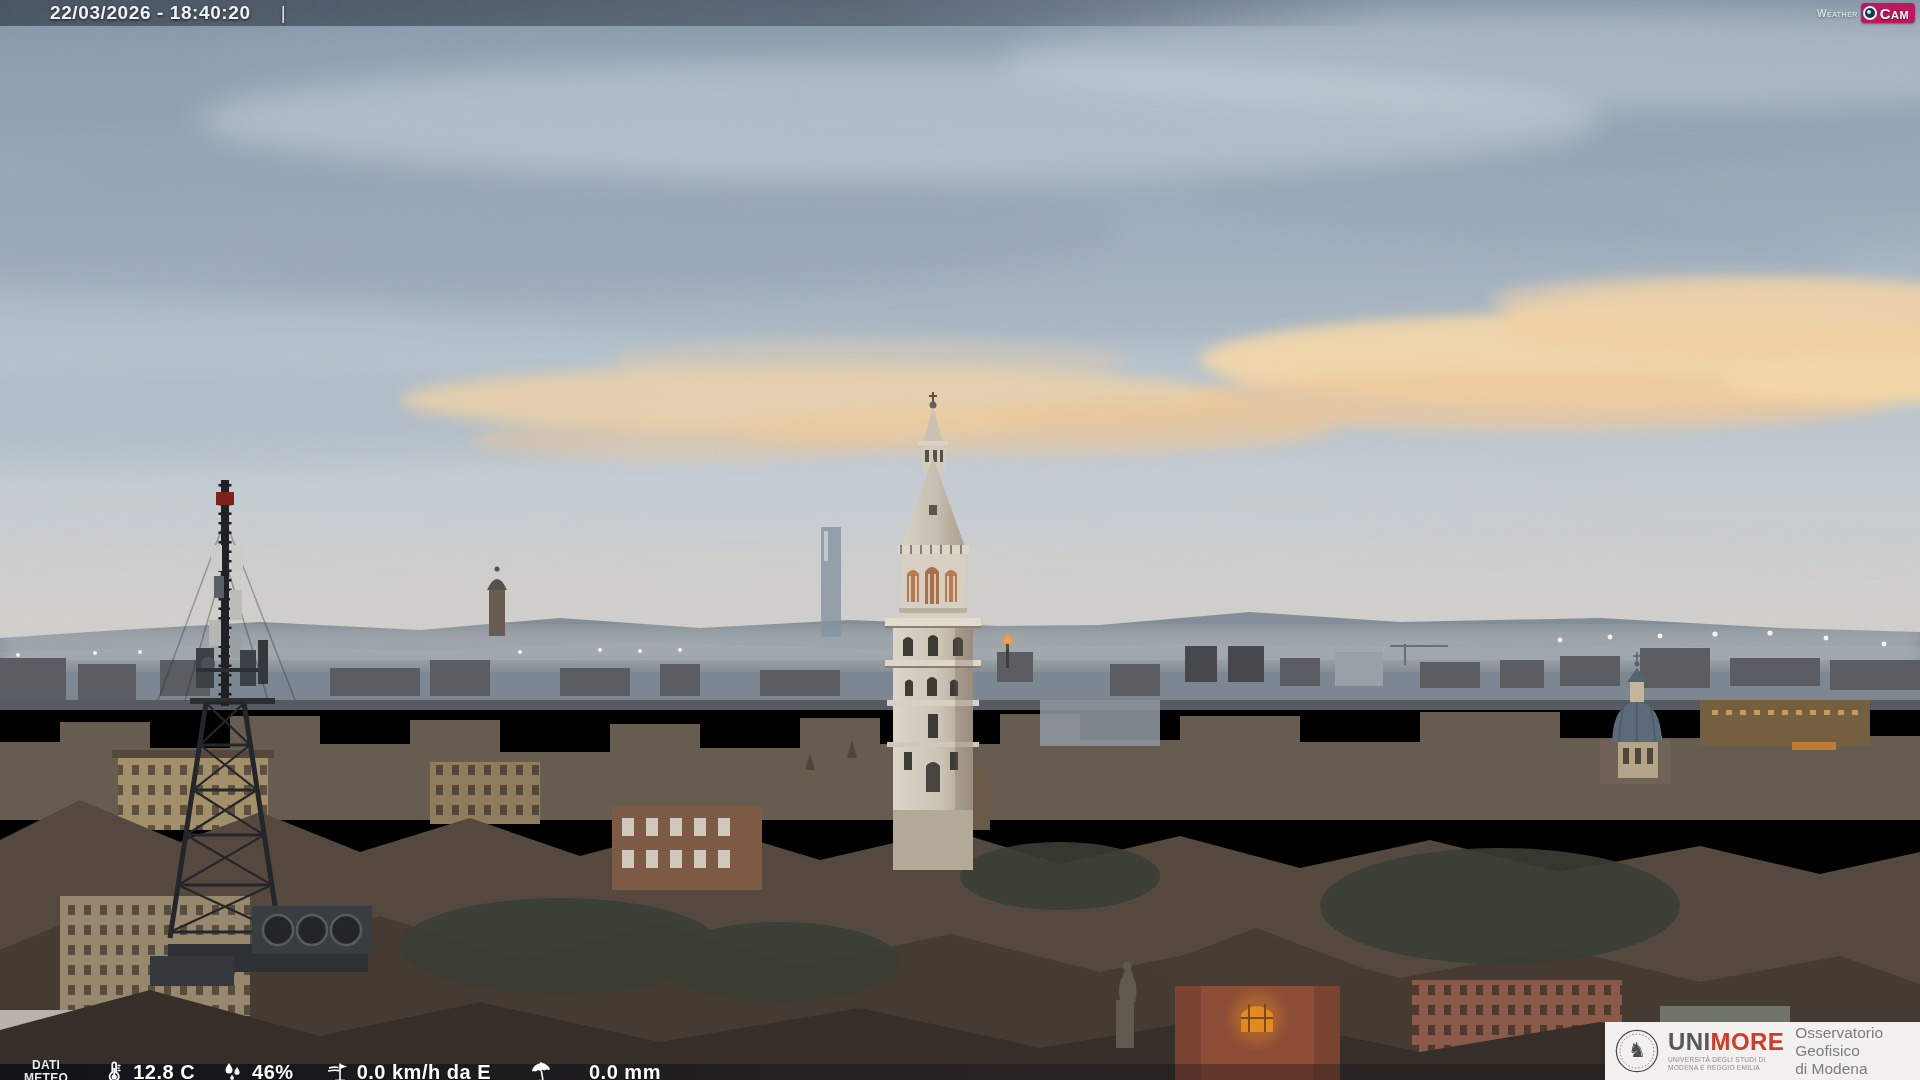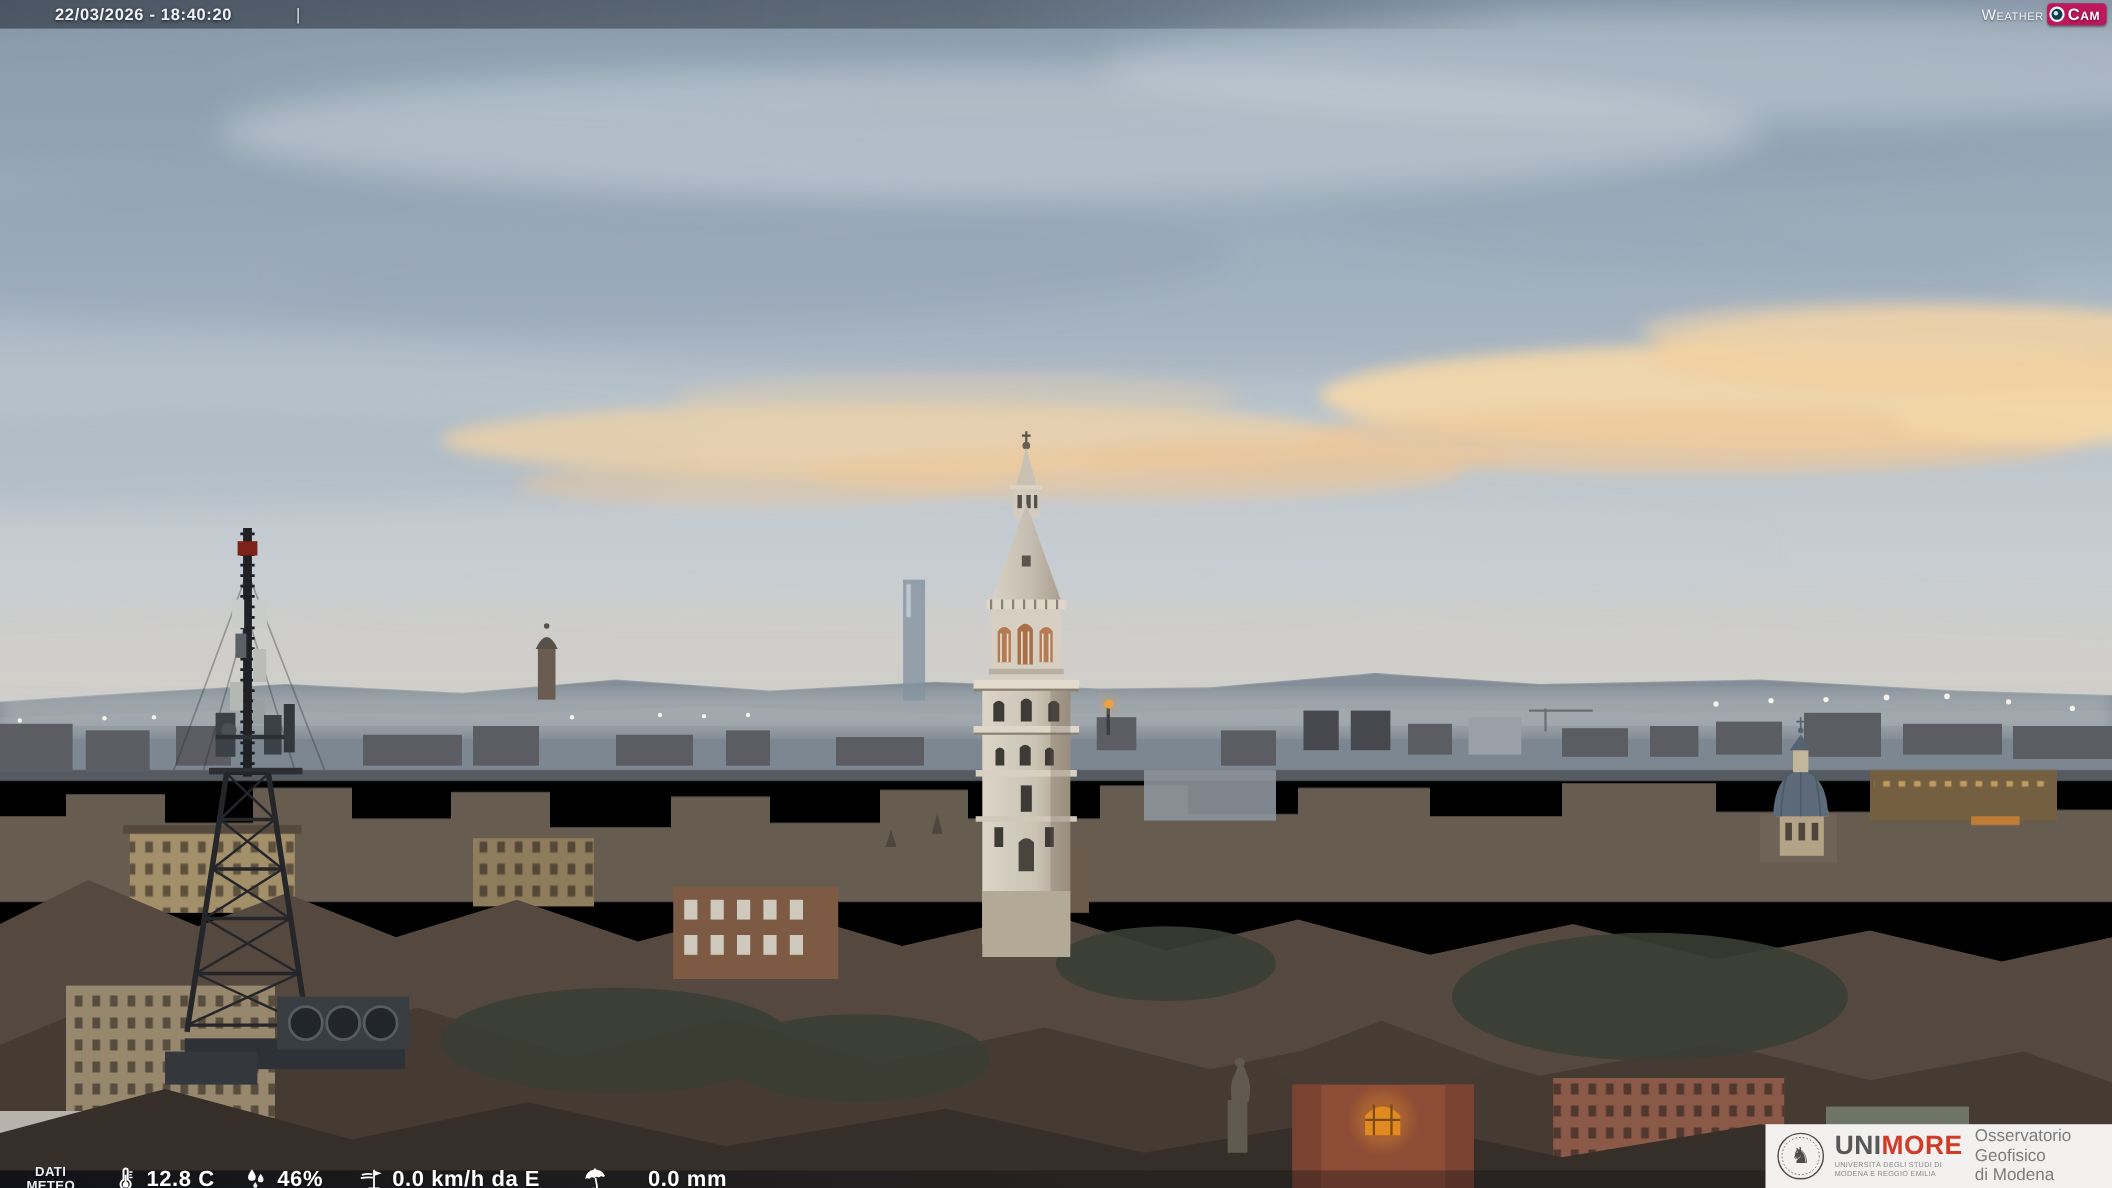--- a/index.html
+++ b/index.html
@@ -3,29 +3,29 @@
 <meta charset="utf-8">
 <style>
   html,body{margin:0;padding:0;background:#000;}
   .stage{position:relative;width:1920px;height:1080px;overflow:hidden;
          font-family:"Liberation Sans",sans-serif;}
   .scene{position:absolute;inset:0;display:block;}
 
   
   .topbar{position:absolute;top:0;left:0;right:0;height:26px;
     background:linear-gradient(to right,rgba(12,18,28,.48) 0%,rgba(12,18,28,.34) 46%,rgba(12,18,28,0) 72%);
-    display:flex;align-items:center;color:#eef2f6;font-weight:700;font-size:15px;
-    letter-spacing:.6px;text-shadow:0 1px 3px rgba(0,0,0,.75);gap:28px;}
+    display:flex;align-items:center;color:#eef2f6;font-weight:700;font-size:19px;
+    letter-spacing:.6px;text-shadow:0 1px 3px rgba(0,0,0,.75);}
   .topbar .ts{margin-left:50px;}
   .topbar .sep{margin:0 30px;font-weight:400;opacity:.9;}
 
   
   .wcam{position:absolute;top:3px;right:5px;display:flex;align-items:center;
         text-shadow:0 1px 2px rgba(0,0,0,.5);}
-  .wcam .w{color:#f4f7f9;font-size:14px;font-weight:400;font-variant:small-caps;
+  .wcam .w{color:#f4f7f9;font-size:10px;font-weight:400;font-variant:small-caps;
            letter-spacing:.5px;margin-right:3px;}
   .wcam .badge{display:flex;align-items:center;background:#be185d;border-radius:4px;
            height:20px;padding:0 6px 0 2px;box-shadow:0 1px 2px rgba(0,0,0,.4);}
   .wcam .lens{width:14px;height:14px;border-radius:50%;background:#0d3c50;
            border:2px solid #eef5f8;box-sizing:border-box;position:relative;margin-right:3px;}
   .wcam .lens::after{content:"";position:absolute;left:2px;top:2px;width:4px;height:4px;
            border-radius:50%;background:#cfe6ee;}
   .wcam .c{color:#fff;font-size:15px;font-weight:700;font-variant:small-caps;letter-spacing:.4px;}
 
   

